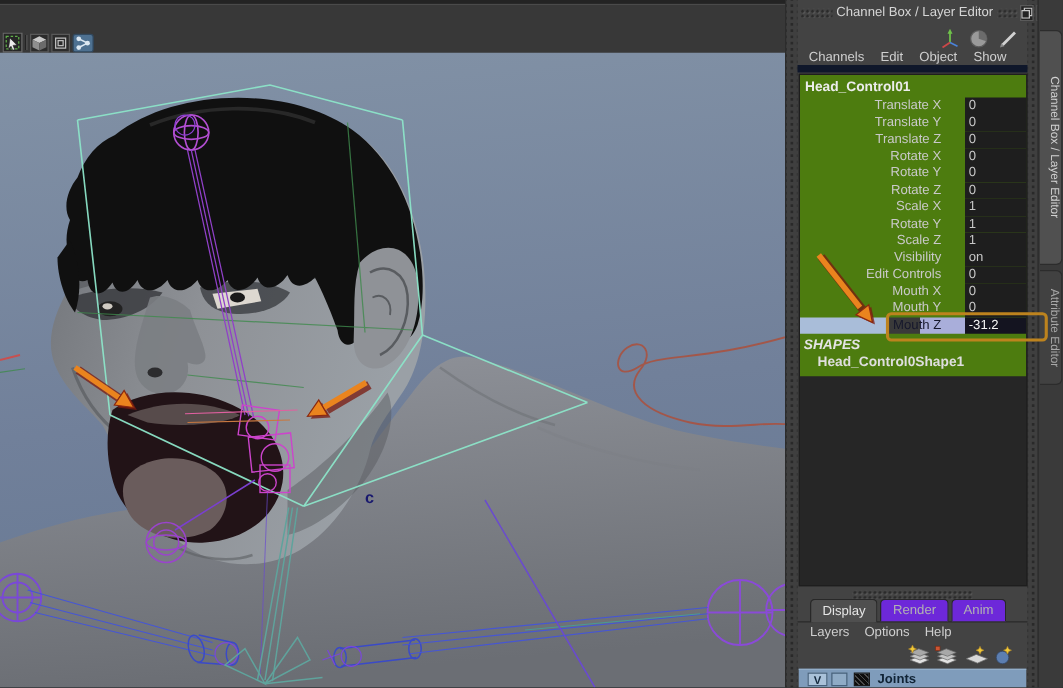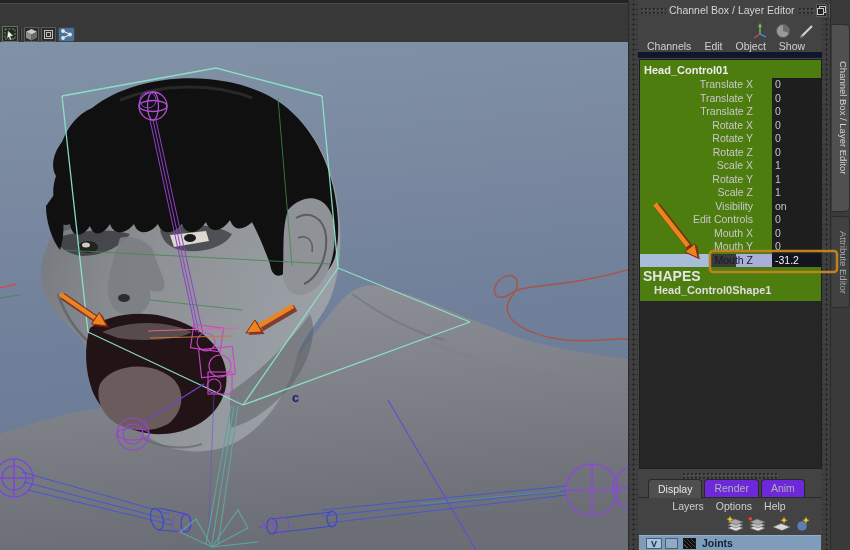--- a/index.html
+++ b/index.html
@@ -36,31 +36,31 @@
   .ch-list{position:absolute;left:1px;top:59px;width:183px;height:410px;background:#262626;
            border:1px solid #1e1e1e;box-sizing:border-box;overflow:hidden;}
   .rows-surface{background:#4d7c0f;padding:2px 0 4px 0;}
   .ch-header{font-size:11px;font-weight:bold;color:#ececec;height:16px;line-height:16px;padding-left:4px;}
   .ch-row{height:13.5px;display:flex;font-size:10.5px;line-height:13.5px;color:#c9c9c9;}
   .ch-label{width:132px;text-align:right;padding-right:19px;box-sizing:border-box;flex:0 0 auto;}
   .ch-value{width:46px;background:#1e1e1e;padding-left:3px;color:#c6c6c6;flex:0 0 auto;overflow:hidden;}
   .ch-row.highlighted .ch-label{color:#16182c;
      background:linear-gradient(to right,#a9bdd9 0,#a9bdd9 70px,#3a3a3a 70px,#3a3a3a 96px,#a9aeda 96px,#a9aeda 132px);}
   .ch-row.highlighted .ch-value{background:#141420;color:#f4f4f4;}
-  .shapes-header{font-size:14px;font-weight:bold;color:#e4e4e4;height:14px;line-height:14px;padding-left:3px;margin-top:2px;}
+  .shapes-header{font-size:11px;font-weight:bold;color:#e4e4e4;height:14px;line-height:14px;padding-left:3px;margin-top:2px;font-style:italic;}
   .shape-name{font-size:11px;font-weight:bold;color:#dedede;height:14px;line-height:14px;padding-left:14px;}
   
   .layer-editor{position:absolute;left:0;top:470px;width:184px;height:80px;}
   .le-grip{position:absolute;left:44px;top:2px;width:96px;}
   .le-tabs{position:absolute;left:0;top:9px;width:184px;height:19px;display:flex;align-items:flex-start;
            padding-left:10px;box-sizing:border-box;border-bottom:1px solid #2a2a2a;}
   .le-tab{height:17px;line-height:17px;padding:0 9px;font-size:10.5px;color:#b2b2b2;background:#6d28d9;
           border:1px solid #282828;border-bottom:none;border-radius:4px 4px 0 0;margin-right:2px;cursor:default;}
   .le-tab.active{background:#4f4f4f;color:#e6e6e6;height:18px;line-height:18px;margin-bottom:-1px;}
-  .le-menus{position:absolute;left:0;top:30px;width:184px;height:15px;display:flex;padding-left:10px;box-sizing:border-box;justify-content:center;}
+  .le-menus{position:absolute;left:0;top:30px;width:184px;height:15px;display:flex;padding-left:10px;box-sizing:border-box;}
   .le-menus span{font-size:10.5px;color:#cfcfcf;margin-right:12px;cursor:default;}
   .le-icons{position:absolute;right:10px;top:45px;}
   .layer-row{position:absolute;left:1px;top:65px;width:182px;height:15px;background:#7f9cbb;
              border-top:1px solid #93aec9;display:flex;align-items:center;padding-left:7px;box-sizing:border-box;}
   .lr-vbox{width:16px;height:11px;background:#a9c1d9;border:1px solid #46607b;font-size:9px;font-weight:bold;
            color:#14293e;text-align:center;line-height:11px;box-sizing:border-box;margin-right:3px;}
   .lr-box2{width:13px;height:11px;background:#8fabc6;border:1px solid #46607b;box-sizing:border-box;margin-right:5px;}
   .lr-swatch{width:13px;height:11px;background:repeating-linear-gradient(45deg,#0d0d0d 0 2px,#4a4a4a 2px 3px);
              border:1px solid #1a1a1a;box-sizing:border-box;margin-right:6px;}
   .lr-name{font-size:10.5px;font-weight:bold;color:#102335;}

